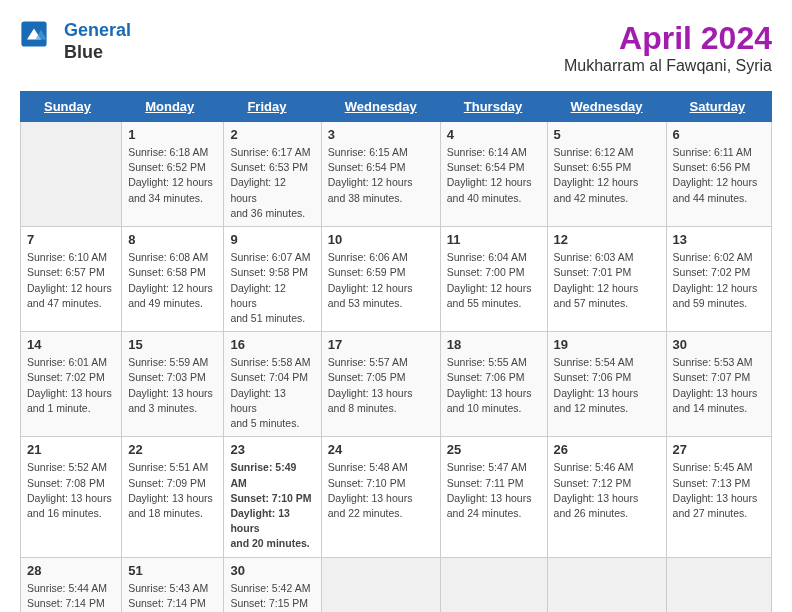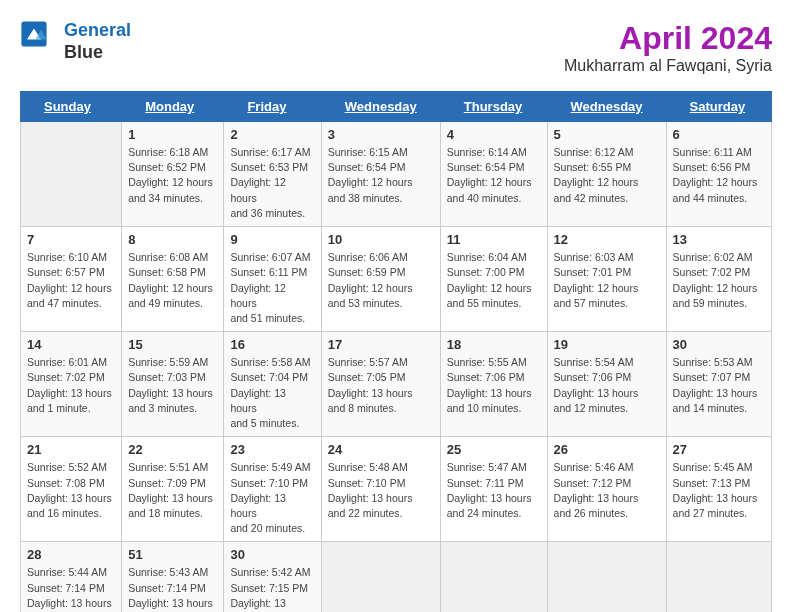--- a/index.html
+++ b/index.html
@@ -179,21 +179,21 @@
         <td>
           <span class="day-number">8</span>
           <div class="day-info" style="white-space: pre-line;">Sunrise: 6:08 AM
 Sunset: 6:58 PM
 Daylight: 12 hours
 and 49 minutes.</div>
         </td>
         <td>
           <span class="day-number">9</span>
           <div class="day-info" style="white-space: pre-line;">Sunrise: 6:07 AM
-Sunset: 6:11 PM
+Sunset: 9:58 PM
 Daylight: 12 hours
 and 51 minutes.</div>
         </td>
         <td>
           <span class="day-number">10</span>
           <div class="day-info" style="white-space: pre-line;">Sunrise: 6:06 AM
 Sunset: 6:59 PM
 Daylight: 12 hours
 and 53 minutes.</div>
         </td>
@@ -280,21 +280,21 @@
         </td>
         <td>
           <span class="day-number">22</span>
           <div class="day-info" style="white-space: pre-line;">Sunrise: 5:51 AM
 Sunset: 7:09 PM
 Daylight: 13 hours
 and 18 minutes.</div>
         </td>
         <td>
           <span class="day-number">23</span>
-          <div class="day-info" style="white-space: pre-line;">Sunrise: 5:49 AM
+          <div class="day-info" style="white-space: pre-line; font-weight: bold;">Sunrise: 5:49 AM
 Sunset: 7:10 PM
 Daylight: 13 hours
 and 20 minutes.</div>
         </td>
         <td>
           <span class="day-number">24</span>
           <div class="day-info" style="white-space: pre-line;">Sunrise: 5:48 AM
 Sunset: 7:10 PM
 Daylight: 13 hours
 and 22 minutes.</div>

